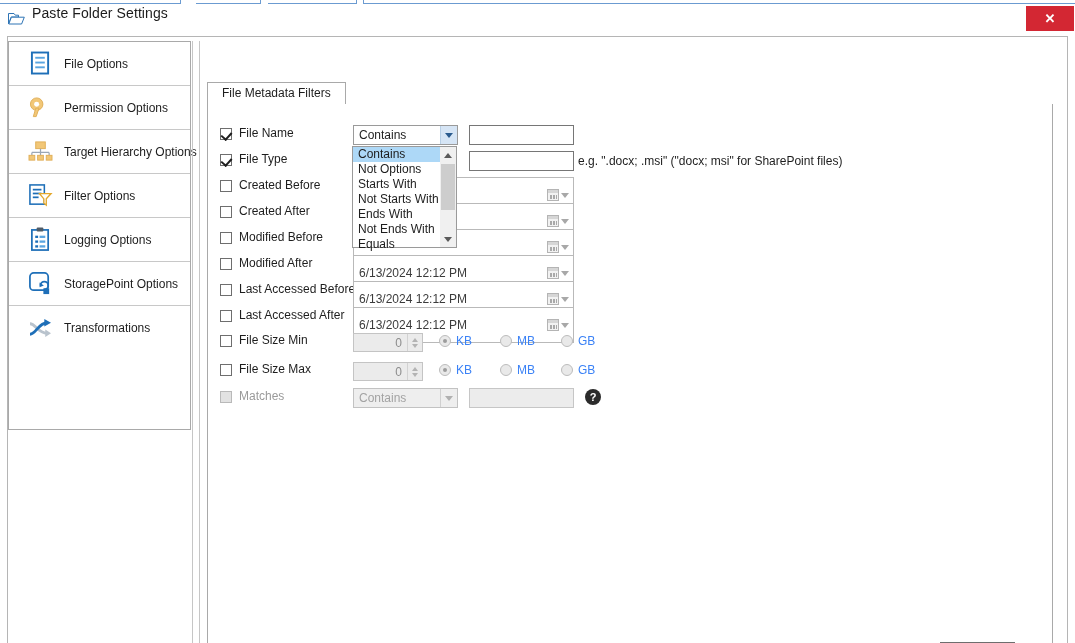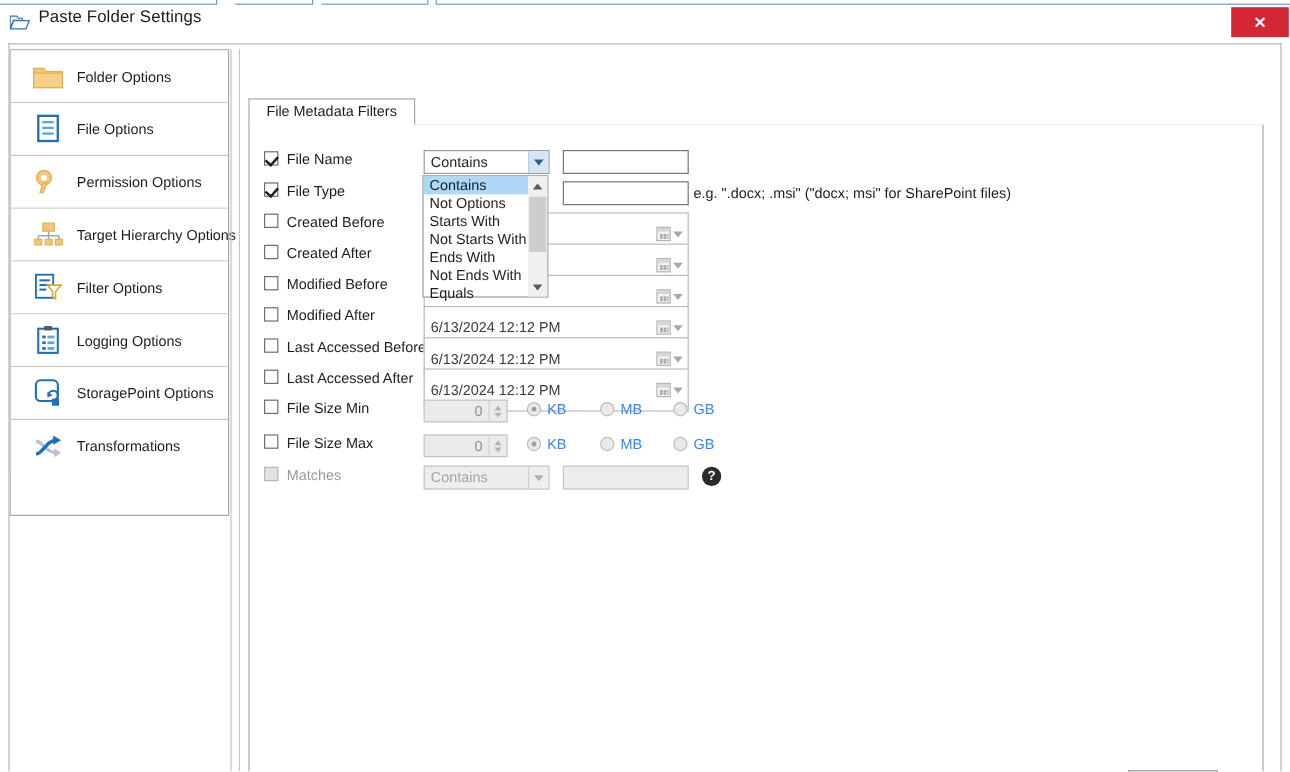--- a/index.html
+++ b/index.html
@@ -93,21 +93,21 @@
   .panel {
     position:absolute; left:207px; top:72px; width:846px; height:539px;
     border-left:1px solid #a9a9a9; border-right:1px solid #a9a9a9;
     background:#fff;
   }
 
   
   .rows { position:absolute; left:0; top:0; width:846px; }
   .frow { position:absolute; left:0; height:26px; }
 
-  .cb-wrap { position:absolute; left:12px; top:3px; display:flex; align-items:flex-start; cursor:pointer; }
+  .cb-wrap { position:absolute; left:12px; top:3px; display:flex; align-items:flex-end; cursor:pointer; }
   .cb {
     width:12px; height:12px; border:1px solid #6e6e6e; background:#fff;
     display:inline-block; position:relative; flex:0 0 12px;
   }
   .cb.checked::after {
     content:""; position:absolute; left:2px; top:1px; width:5px; height:8px;
     border:solid #1d1d1d; border-width:0 2px 2px 0; transform:rotate(42deg);
   }
   .cb.disabled { background:#e2e2e2; border-color:#b9b9b9; }
   .cb-lbl { font-size:12px; color:#1d1d1d; margin-left:7px; white-space:nowrap; }
@@ -247,29 +247,20 @@
     <div class="close-btn">
       <span class="x">✕</span>
     </div>
   </div>
 
   <div class="body-area">
     <div class="outer-frame"></div>
 
     <div class="sidebar">
 
-      <div class="side-item">
-        <span class="side-ico">
-          <svg viewBox="0 0 26 22" width="26" height="22">
-            <path d="M1 4 H9.5 L11.6 6.6 H25 V20 H1 Z" fill="#f2c777" stroke="#e0af58" stroke-width="1"></path>
-            <rect x="1" y="8" width="24" height="12" fill="#f7cf86" stroke="#e0af58" stroke-width="1"></rect>
-          </svg>
-        </span>
-        <span class="side-lbl">Folder Options</span>
-      </div>
 
       <div class="side-item">
         <span class="side-ico">
           <svg viewBox="0 0 22 26" width="21" height="25">
             <rect x="2" y="1.5" width="17" height="22" fill="#fff" stroke="#1e6fb8" stroke-width="2"></rect>
             <rect x="5.5" y="6" width="10" height="2" fill="#5aa5e0"></rect>
             <rect x="5.5" y="11" width="10" height="2" fill="#5aa5e0"></rect>
             <rect x="5.5" y="16" width="10" height="2" fill="#5aa5e0"></rect>
           </svg>
         </span>

